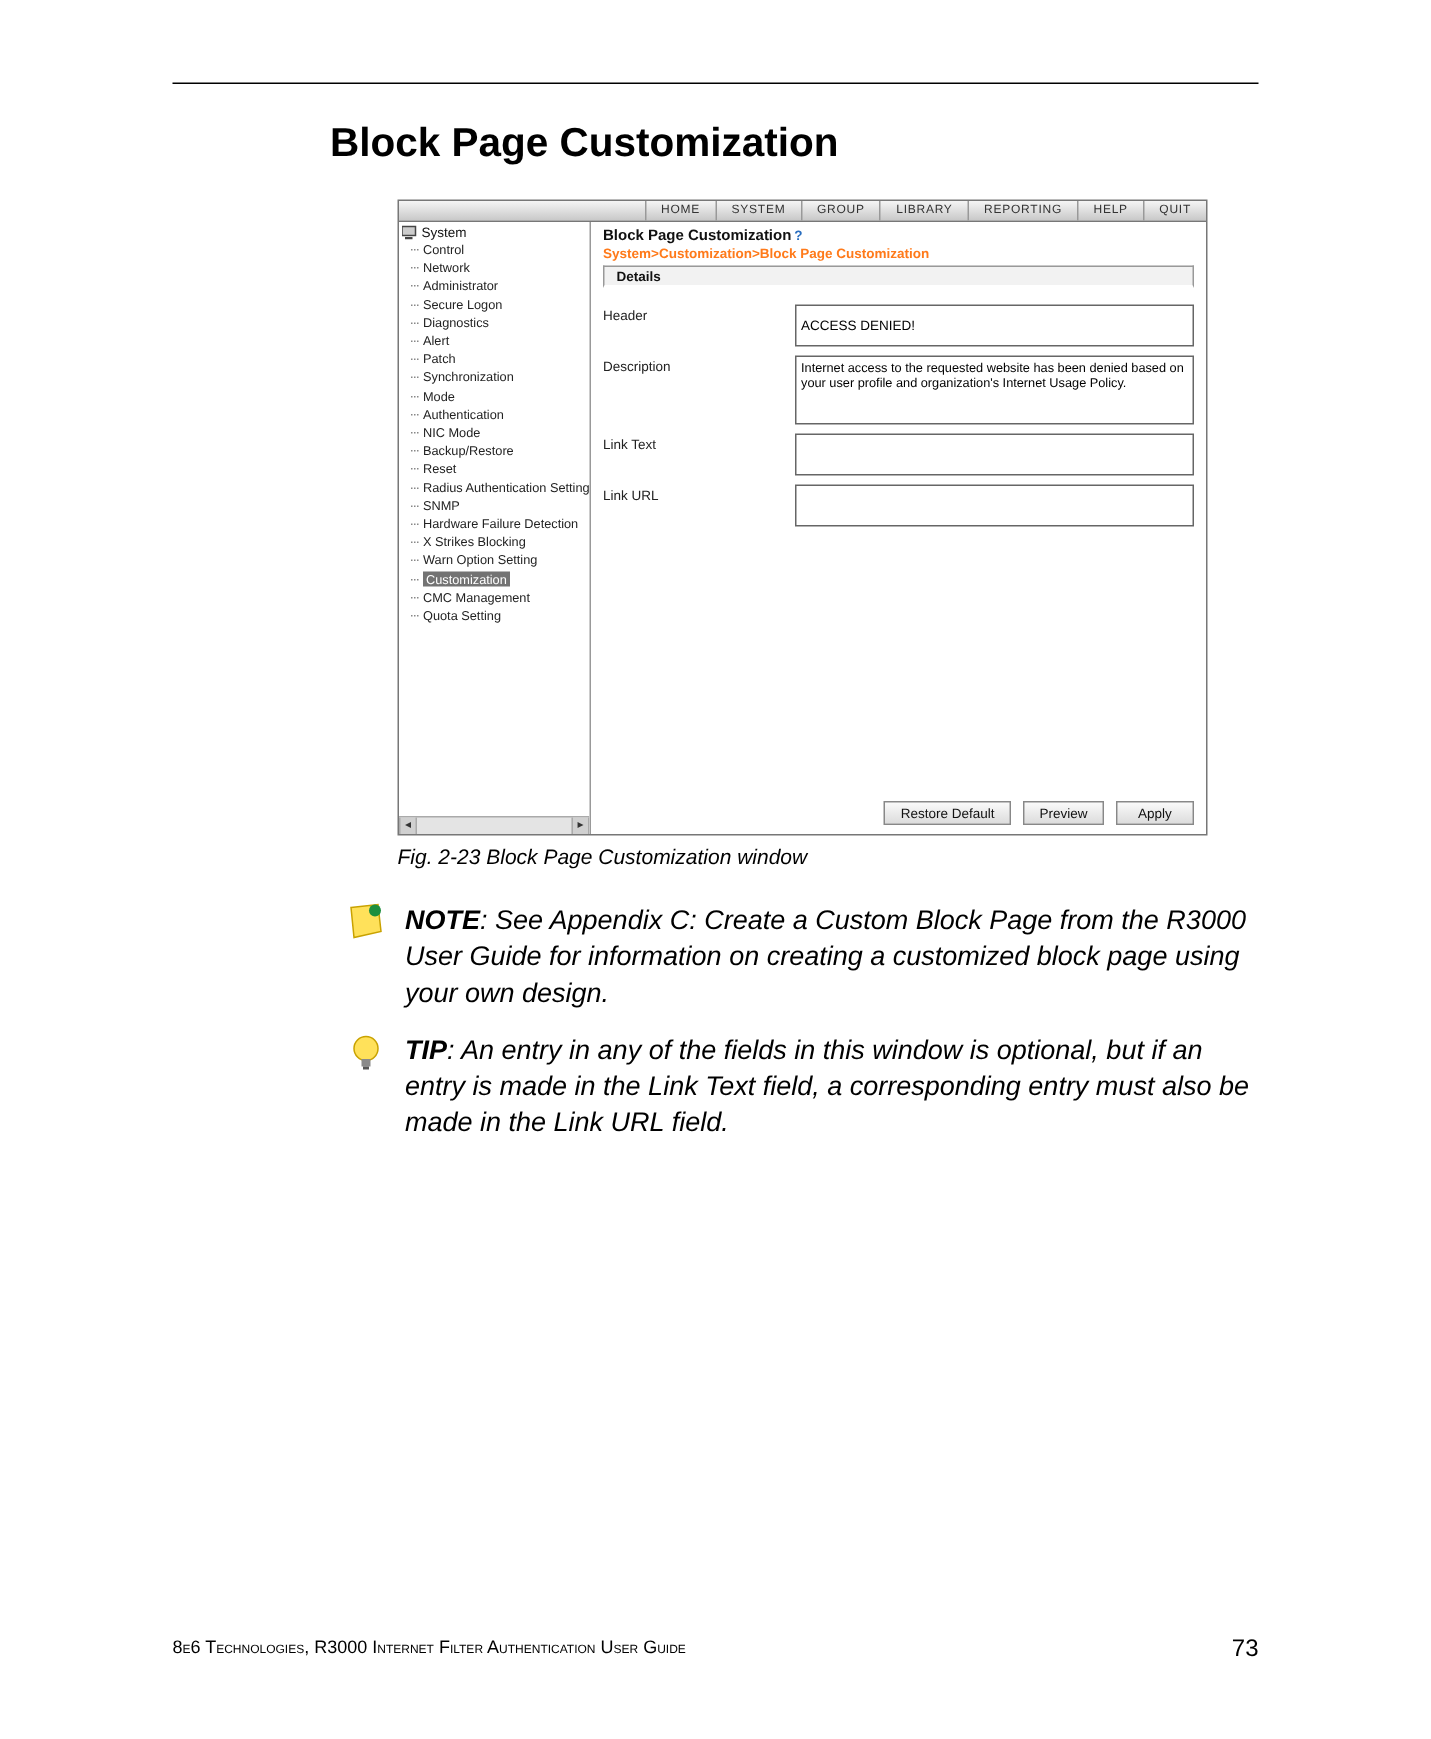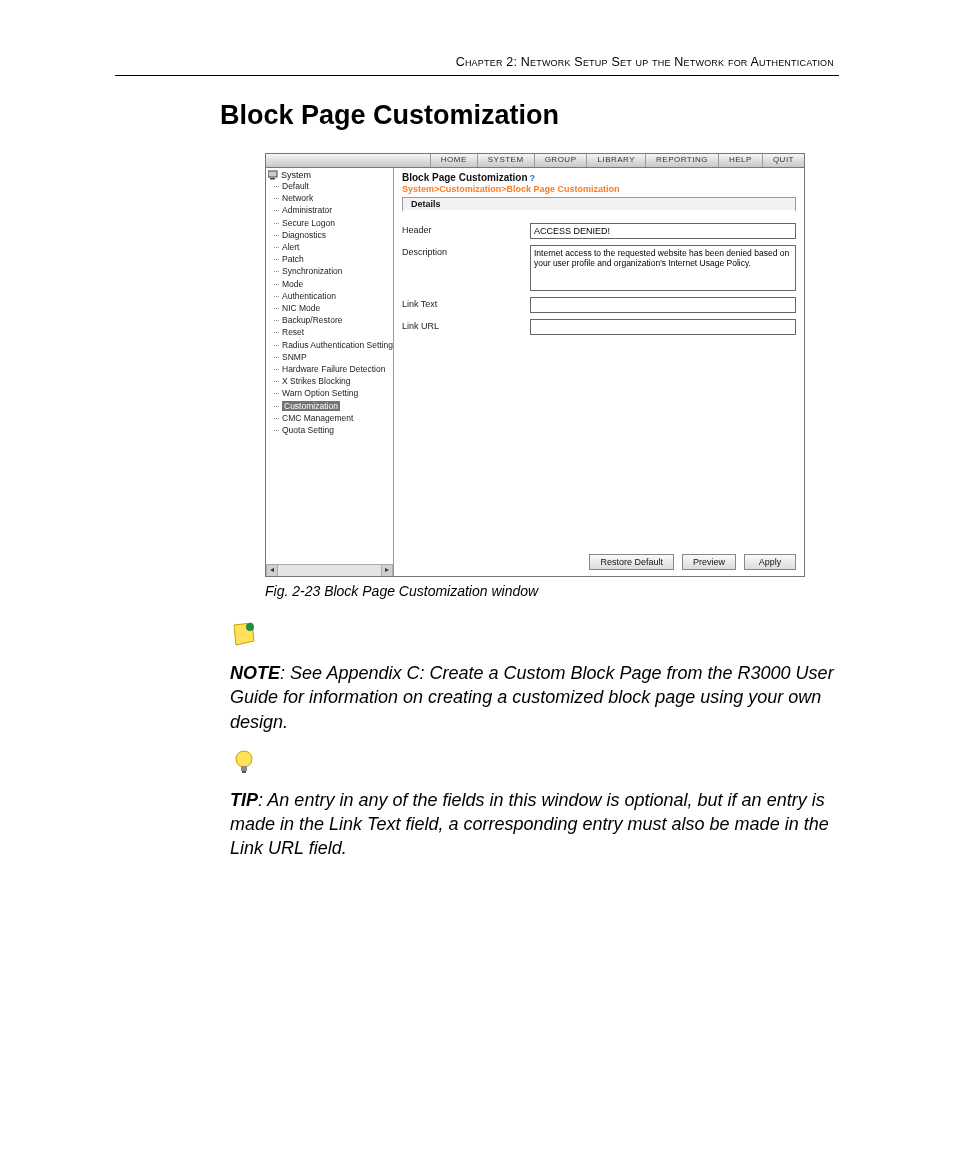--- a/index.html
+++ b/index.html
@@ -48,21 +48,20 @@
     margin-bottom: 18px;
     font-style: italic;
   }
   .body-text-indent .label { font-weight: 700; }
   .callout {
     display: flex;
     align-items: flex-start;
     gap: 12px;
     margin-left: 115px;
     margin-bottom: 14px;
-    flex-direction: column;
   }
   .callout .icon { flex: 0 0 28px; }
   .caption {
     font-size: 14px;
     font-style: italic;
     margin: 6px 0 22px 150px;
   }
   
   .app-window {
     width: 540px;
@@ -176,21 +175,21 @@
     margin-top: 6px;
   }
   .form-row label {
     width: 128px;
     font-size: 9px;
     padding-top: 2px;
     color: #222;
   }
   .form-row input[type=text] {
     flex: 1;
-    height: 16px;
+    height: 28px;
     border: 1px solid #666;
     font-size: 9px;
     padding: 0 3px;
     background: #fff;
   }
   .form-row textarea {
     flex: 1;
     height: 46px;
     border: 1px solid #666;
     font-size: 8.5px;
@@ -222,21 +221,20 @@
     font-variant: small-caps;
     display: flex;
     justify-content: space-between;
   }
   .footer .pn { font-variant: normal; font-size: 16px; }
 </style>
 </head>
 <body>
 
 <div class="page">
-  <div class="running-head">Chapter 2: Network Setup  Set up the Network for Authentication</div>
   <hr class="hr-top">
 
   <h2 class="h2">Block Page Customization</h2>
 
 
   <div class="app-window">
     <div class="menubar">
       <div class="menubar-spacer"></div>
       <div class="menubar-item">HOME</div>
       <div class="menubar-item">SYSTEM</div>
@@ -251,21 +249,21 @@
 
       <div class="tree-pane">
         <div class="tree-root">
           <svg width="10" height="10">
               <rect x="0" y="1" width="9" height="6" fill="#ccc" stroke="#444"></rect>
               <rect x="2" y="8" width="5" height="1.5" fill="#444"></rect>
             </svg>
           <span>System</span>
         </div>
         <ul class="tree-list" id="tree-list">
-            <li><span>Default</span></li>
+            <li><span>Control</span></li>
             <li><span>Network</span></li>
             <li><span>Administrator</span></li>
             <li><span>Secure Logon</span></li>
             <li><span>Diagnostics</span></li>
             <li><span>Alert</span></li>
             <li><span>Patch</span></li>
             <li><span>Synchronization</span></li>
             <li><span>Mode</span></li>
             <li><span>Authentication</span></li>
             <li><span>NIC Mode</span></li>
@@ -336,13 +334,17 @@
     <svg class="icon" width="28" height="28">
       <circle cx="14" cy="11" r="8" fill="#ffe15a" stroke="#c9a200"></circle>
       <rect x="11" y="18" width="6" height="5" fill="#8a8a8a"></rect>
       <rect x="12" y="23" width="4" height="2" fill="#555"></rect>
     </svg>
     <p class="body-text-indent" style="margin:0;">
       <span class="label">TIP</span><span>: An entry in any of the fields in this window is optional, but if an entry is made in the Link Text field, a corresponding entry must also be made in the Link URL field.</span>
     </p>
   </div>
 
+  <div class="footer">
+    <span>8e6 Technologies, R3000 Internet Filter Authentication User Guide</span>
+    <span class="pn">73</span>
+  </div>
 </div>
 
 </body></html>

